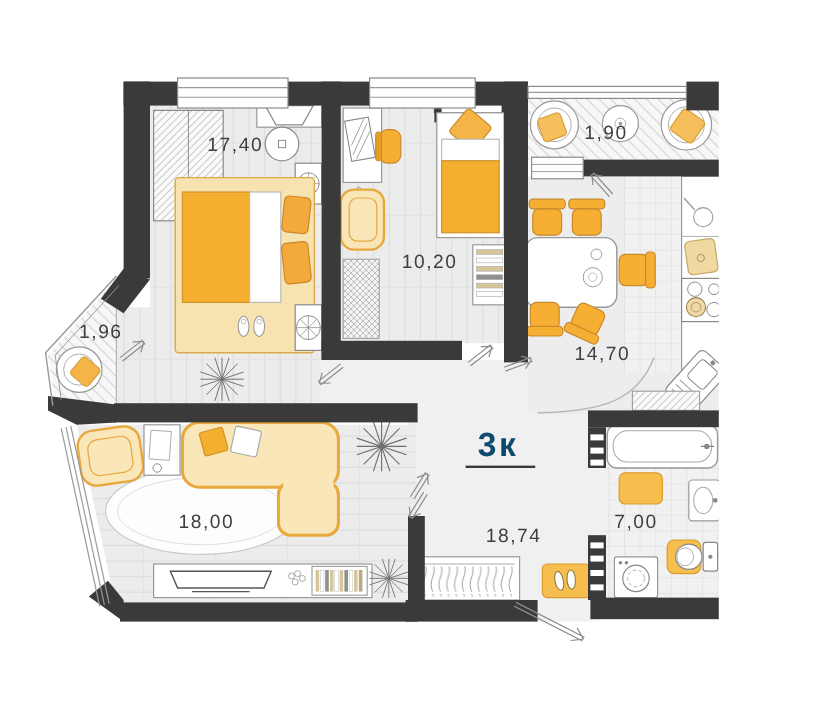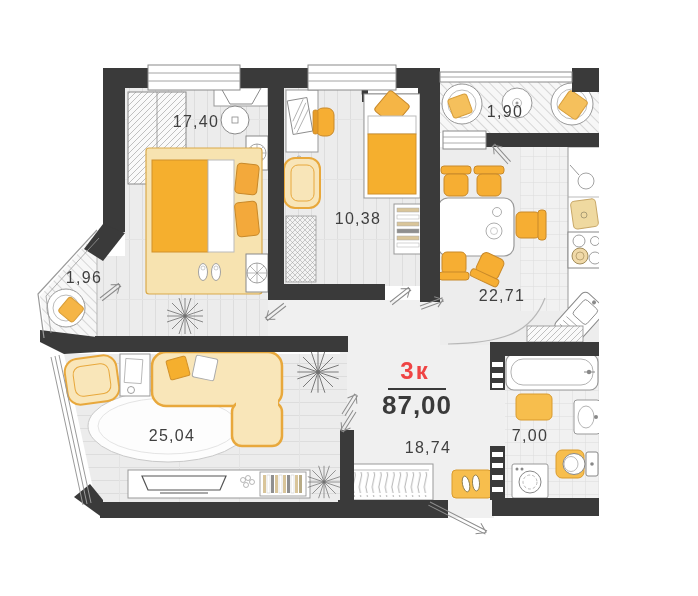--- a/index.html
+++ b/index.html
@@ -2,21 +2,21 @@
 <html><head>
 <meta charset="utf-8">
 <style>
   html,body{margin:0;padding:0;background:#fff;}
   .canvas{position:relative;width:599px;height:596px;background:#ffffff;overflow:hidden;
           font-family:"Liberation Sans", sans-serif;}
   .canvas svg{position:absolute;left:0;top:0;}
   .lbl{position:absolute;transform:translate(-50%,-50%);color:#3f3f3f;font-size:16px;
        letter-spacing:1.3px;white-space:nowrap;}
   .summary-type{position:absolute;left:415px;top:371px;transform:translate(-50%,-50%);
-       color:#ef4444;font-size:24px;font-weight:700;letter-spacing:2px;}
+       color:#0c4a6e;font-size:28px;font-weight:700;letter-spacing:2px;}
   .summary-rule{position:absolute;left:388px;top:388px;width:58px;height:2px;background:#3a3a3a;}
   .summary-total{position:absolute;left:417px;top:405px;transform:translate(-50%,-50%);
        color:#3a3a3a;font-size:26px;font-weight:700;letter-spacing:1px;}
 </style>
 </head>
 <body>
 
 <div class="canvas">
 <svg width="698" height="596" viewBox="0 0 698 596">
   <defs>
@@ -414,24 +414,23 @@
     <g transform="translate(356,412) rotate(122)">
       <path d="M0,0L24,0 M0,3.5L24,3.5 M24,1.7L16.5,-3.8 M24,1.7L16.5,7.2"></path>
     </g>
     <g transform="translate(430,502) rotate(27)">
       <path d="M0,0L64,0 M0,3.5L64,3.5 M64,1.7L55,-4.2 M64,1.7L55,7.6"></path>
     </g>
   </g>
 </svg>
 
   <div class="lbl" style="left:196px;top:122px;">17,40</div>
-  <div class="lbl" style="left:358px;top:219px;">10,38</div>
+  <div class="lbl" style="left:358px;top:219px;">10,20</div>
   <div class="lbl" style="left:505px;top:112px;">1,90</div>
-  <div class="lbl" style="left:502px;top:296px;">22,71</div>
+  <div class="lbl" style="left:502px;top:296px;">14,70</div>
   <div class="lbl" style="left:84px;top:278px;">1,96</div>
-  <div class="lbl" style="left:172px;top:436px;">25,04</div>
+  <div class="lbl" style="left:172px;top:436px;">18,00</div>
   <div class="lbl" style="left:428px;top:448px;">18,74</div>
   <div class="lbl" style="left:530px;top:436px;">7,00</div>
 
   <div class="summary-type">3к</div>
   <div class="summary-rule"></div>
-  <div class="summary-total">87,00</div>
 </div>
 
 </body></html>

